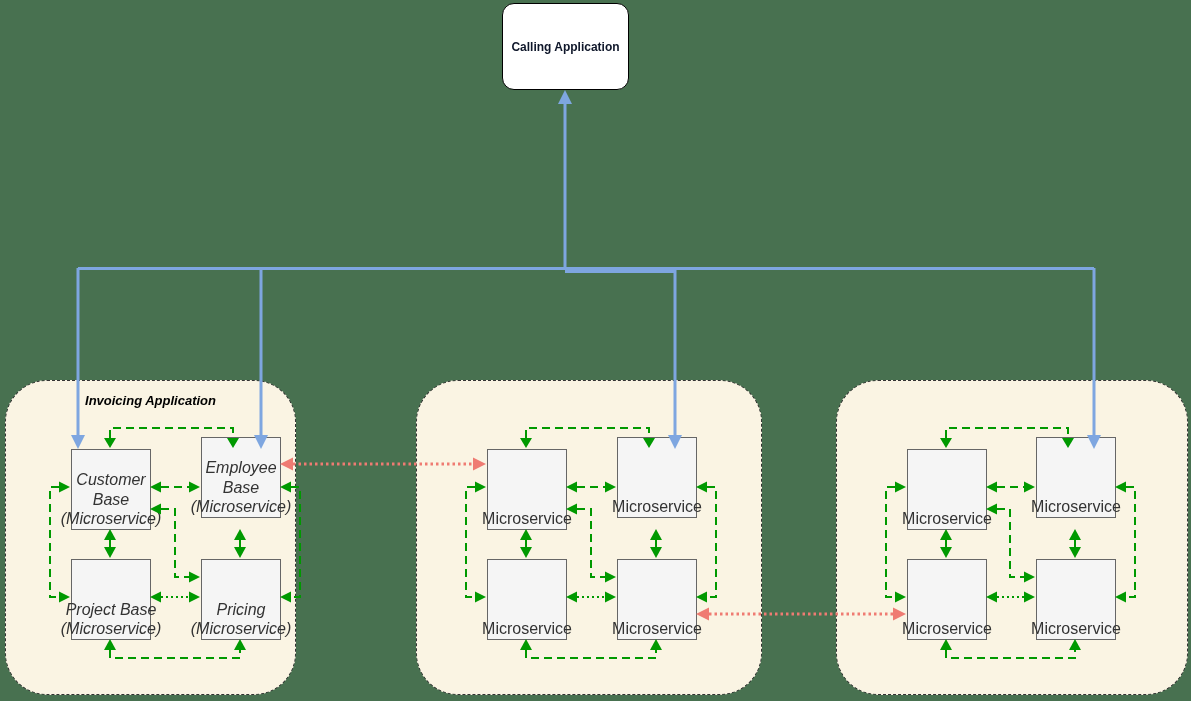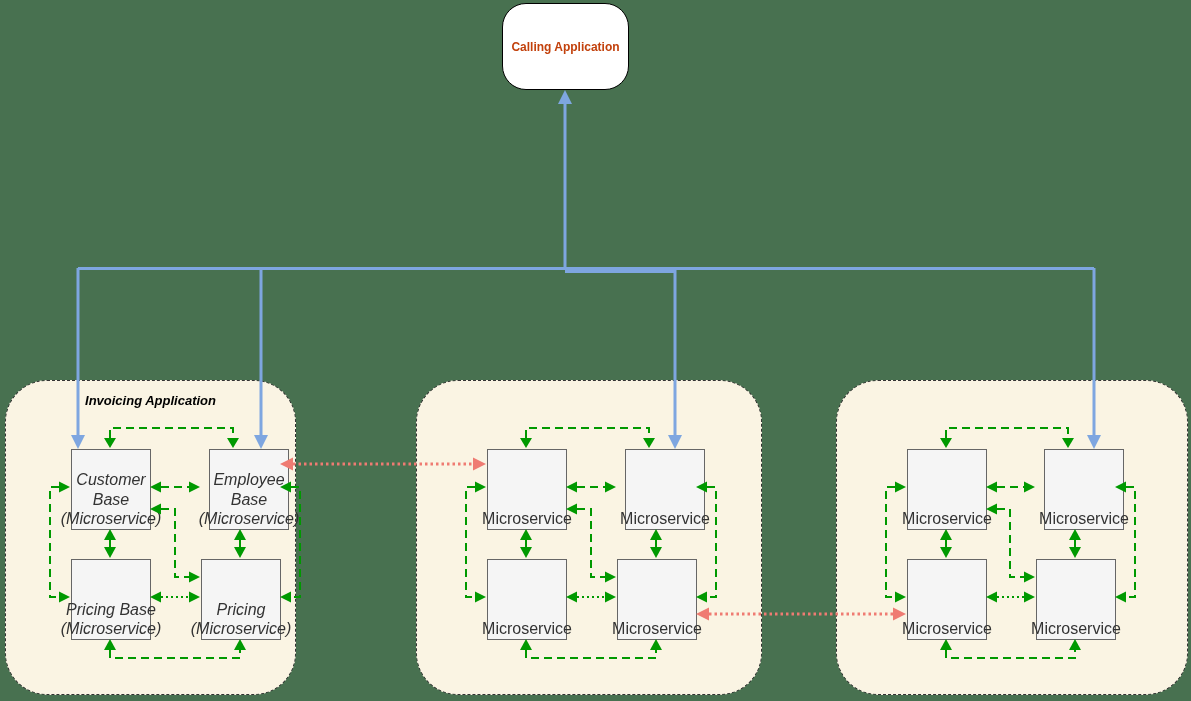--- a/index.html
+++ b/index.html
@@ -21,28 +21,28 @@
     height: 701px;
   }
   .calling-app {
     position: absolute;
     left: 502px;
     top: 3px;
     width: 127px;
     height: 87px;
     background: #ffffff;
     border: 1.5px solid #000000;
-    border-radius: 24px;
+    border-radius: 12px;
     display: flex;
     align-items: center;
     justify-content: center;
     text-align: center;
     font-size: 12px;
     font-weight: bold;
-    color: #c2410c;
+    color: #0f172a;
     box-sizing: border-box;
     padding: 4px;
   }
   .app-container {
     position: absolute;
     top: 380px;
     height: 315px;
     background: #FAF4E3;
     border: 1px dashed #333333;
     border-radius: 42px;
@@ -71,21 +71,21 @@
     display: flex;
     align-items: flex-end;
     justify-content: center;
     text-align: center;
     font-size: 16px;
     line-height: 1.22;
     color: #333333;
     white-space: pre-line;
   }
   .pos-tl { left: 65px;  top: 68px;  }
-  .pos-tr { left: 195px; top: 68px; margin-left: 8px;  }
+  .pos-tr { left: 195px; top: 56px;  }
   .pos-bl { left: 65px;  top: 178px; }
   .pos-br { left: 195px; top: 178px; }
   .container-onboarding .pos-tl, .container-onboarding .pos-bl { left: 70px; }
   .container-onboarding .pos-tr, .container-onboarding .pos-br { left: 200px; }
   .container-payroll .pos-tl, .container-payroll .pos-bl { left: 70px; }
   .container-payroll .pos-tr, .container-payroll .pos-br { left: 199px; }
   svg.edges {
     position: absolute;
     inset: 0;
     pointer-events: none;
@@ -108,21 +108,21 @@
   </div>
 
   <div class="app-container container-invoicing">
     <div class="container-title">Invoicing Application</div>
     <div class="ms-box pos-tl"><span>Customer
 Base
 (Microservice)</span></div>
     <div class="ms-box pos-tr"><span>Employee
 Base
 (Microservice)</span></div>
-    <div class="ms-box pos-bl"><span>Pricing Base
+    <div class="ms-box pos-bl"><span>Project Base
 (Microservice)</span></div>
     <div class="ms-box pos-br"><span>Pricing
 (Microservice)</span></div>
   </div>
 
   <div class="app-container container-onboarding">
     <div class="ms-box pos-tl"><span>Microservice</span></div>
     <div class="ms-box pos-tr"><span>Microservice</span></div>
     <div class="ms-box pos-bl"><span>Microservice</span></div>
     <div class="ms-box pos-br"><span>Microservice</span></div>

